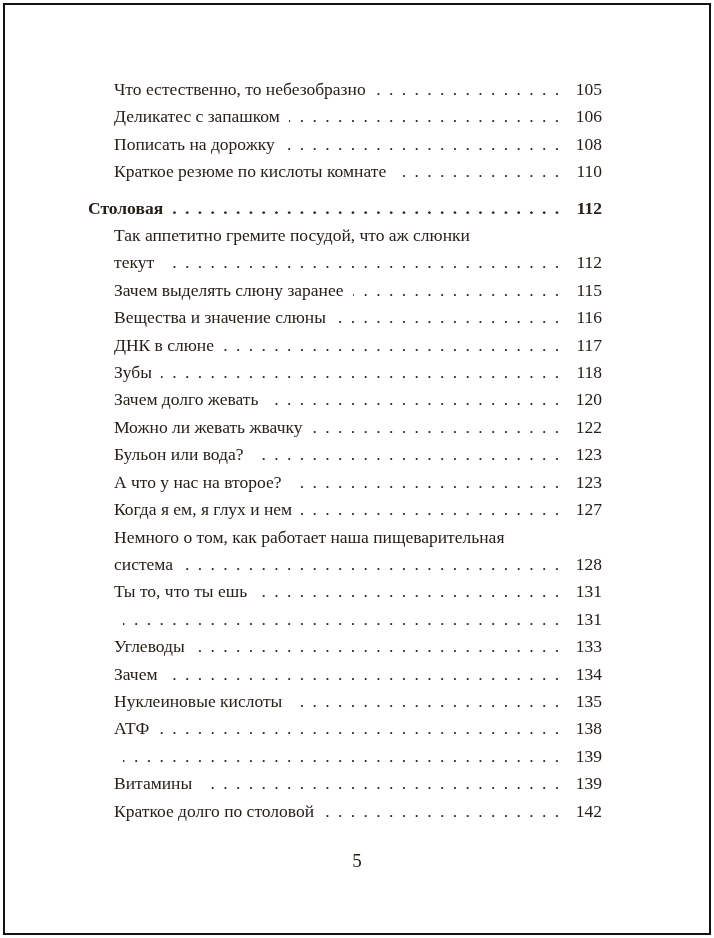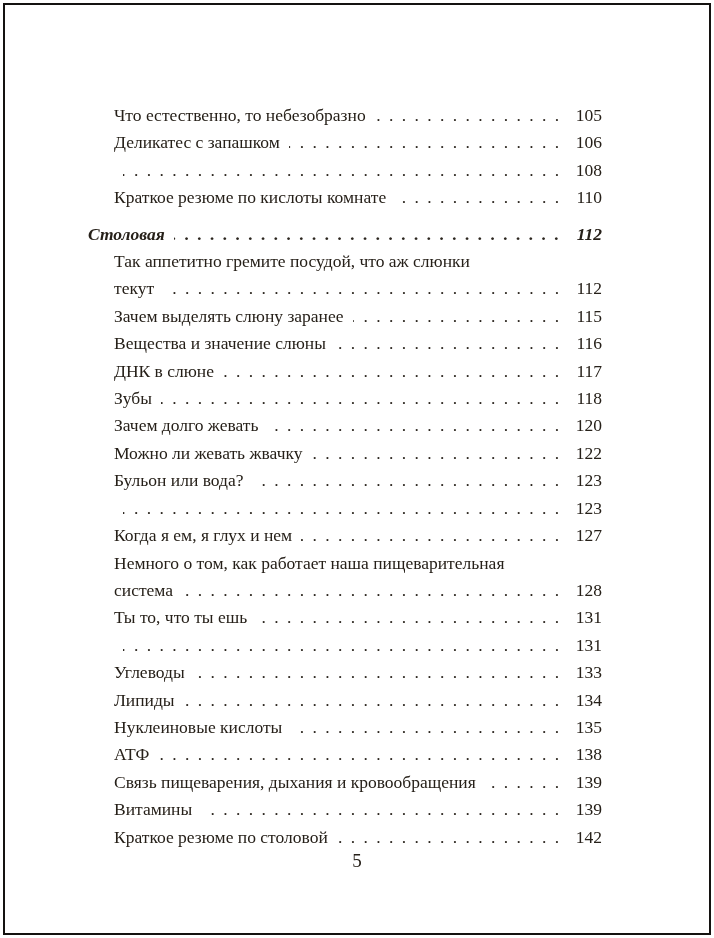--- a/index.html
+++ b/index.html
@@ -18,36 +18,35 @@
   }
   .frame {
     position: absolute;
     inset: 3px;
     border: 2px solid #141210;
     pointer-events: none;
   }
   .toc {
     position: absolute;
     left: 88px;
-    top: 102px;
+    top: 76px;
     width: 514px;
   }
   .row {
     display: flex;
     align-items: baseline;
     font-size: 17.5px;
     line-height: 27.4px;
   }
   .row.l1 {
     padding-left: 26px;
   }
   .row.heading {
     font-weight: bold;
     margin-top: 9px;
-    font-style: italic;
   }
   .title {
     white-space: nowrap;
   }
   .leader {
     flex: 1 1 auto;
     min-width: 0;
     overflow: hidden;
     white-space: nowrap;
     direction: rtl;
@@ -83,20 +82,21 @@
         <span class="title">Что естественно, то небезобразно</span>
         <span class="leader"></span>
         <span class="pagenum">105</span>
       </div>
       <div class="row l1">
         <span class="title">Деликатес с запашком</span>
         <span class="leader"></span>
         <span class="pagenum">106</span>
       </div>
       <div class="row l1">
+        <span class="title">Пописать на дорожку</span>
         <span class="leader"></span>
         <span class="pagenum">108</span>
       </div>
       <div class="row l1">
         <span class="title">Краткое резюме по кислоты комнате</span>
         <span class="leader"></span>
         <span class="pagenum">110</span>
       </div>
       <div class="row heading">
         <span class="title">Столовая</span>
@@ -140,20 +140,21 @@
         <span class="title">Можно ли жевать жвачку</span>
         <span class="leader"></span>
         <span class="pagenum">122</span>
       </div>
       <div class="row l1">
         <span class="title">Бульон или вода?</span>
         <span class="leader"></span>
         <span class="pagenum">123</span>
       </div>
       <div class="row l1">
+        <span class="title">А что у нас на второе?</span>
         <span class="leader"></span>
         <span class="pagenum">123</span>
       </div>
       <div class="row l1">
         <span class="title">Когда я ем, я глух и нем</span>
         <span class="leader"></span>
         <span class="pagenum">127</span>
       </div>
       <div class="row l1">
         <span class="title">Немного о том, как работает наша пищеварительная</span>
@@ -171,44 +172,43 @@
       <div class="row l1">
         <span class="leader"></span>
         <span class="pagenum">131</span>
       </div>
       <div class="row l1">
         <span class="title">Углеводы</span>
         <span class="leader"></span>
         <span class="pagenum">133</span>
       </div>
       <div class="row l1">
-        <span class="title">Липиды</span>
+        <span class="title">Зачем</span>
         <span class="leader"></span>
         <span class="pagenum">134</span>
       </div>
       <div class="row l1">
         <span class="title">Нуклеиновые кислоты</span>
         <span class="leader"></span>
         <span class="pagenum">135</span>
       </div>
       <div class="row l1">
         <span class="title">АТФ</span>
         <span class="leader"></span>
         <span class="pagenum">138</span>
       </div>
       <div class="row l1">
-        <span class="title">Связь пищеварения, дыхания и кровообращения</span>
         <span class="leader"></span>
         <span class="pagenum">139</span>
       </div>
       <div class="row l1">
         <span class="title">Витамины</span>
         <span class="leader"></span>
         <span class="pagenum">139</span>
       </div>
       <div class="row l1">
-        <span class="title">Краткое резюме по столовой</span>
+        <span class="title">Краткое долго по столовой</span>
         <span class="leader"></span>
         <span class="pagenum">142</span>
       </div>
     </div>
   <div class="folio">5</div>
 </div>
 
 </body></html>

